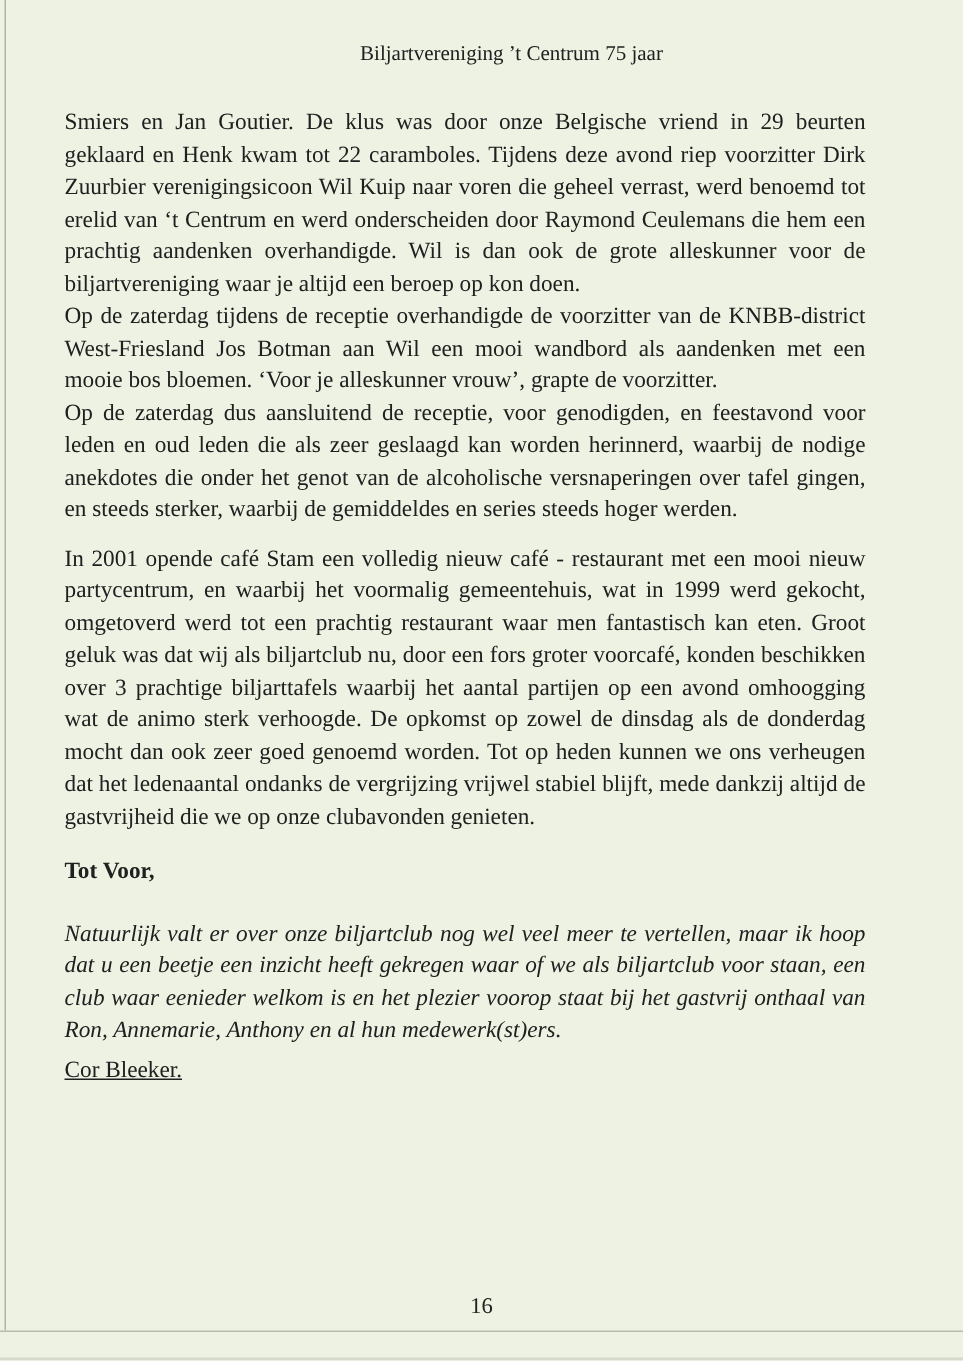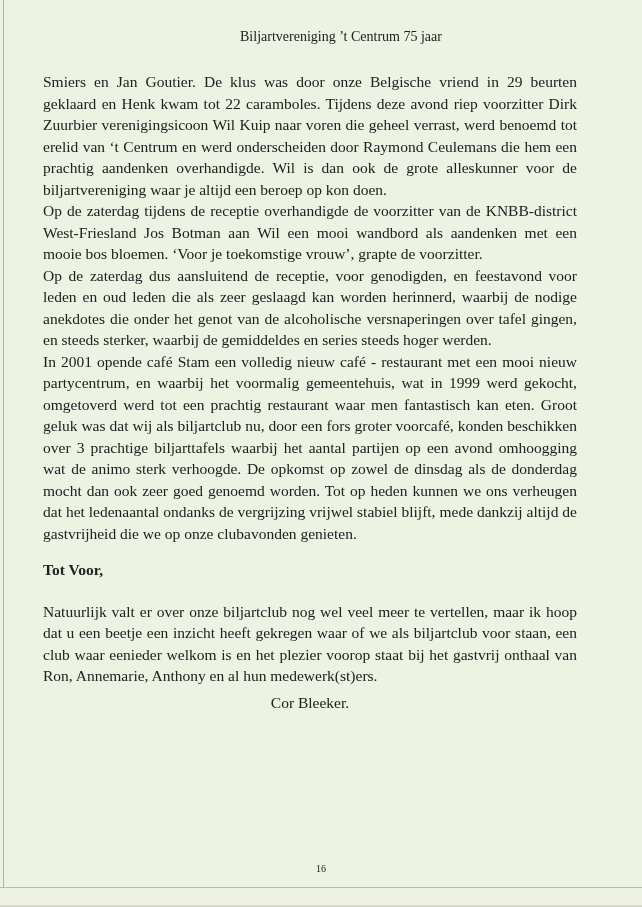--- a/index.html
+++ b/index.html
@@ -56,54 +56,55 @@
     left: 43px;
     width: 534px;
     font-size: 15.5px;
     line-height: 21.5px;
     text-align: justify;
   }
   .content p {
     margin: 0;
     padding: 0;
   }
-  .content p.gap-before-lg { margin-top: 20px; }
+  .content p.gap-before-lg { margin-top: 20px; font-style: italic; }
   .content p.gap-before-md { margin-top: 15px; }
-  .content p.gap-before-sm { }
+  .content p.gap-before-sm { margin-top: 11px; }
   .content p.gap-before-xs { margin-top: 5px; }
   .closing-heading {
     font-weight: bold;
     text-align: left;
   }
   .signature {
-    text-align: center;
+    text-align: left;
+    text-decoration: underline;
   }
   .footer {
     position: absolute;
     top: 863px;
     left: 0;
     width: 642px;
     text-align: center;
-    font-size: 10px;
+    font-size: 15px;
   }
 </style>
 </head>
 <body>
 
 <div class="page">
 
   <div class="edge-left"></div>
 
   <div class="header">
     <span>Biljartvereniging ’t Centrum 75 jaar</span>
   </div>
 
   <div class="content">
     <p>Smiers en Jan Goutier. De klus was door onze Belgische vriend in 29 beurten geklaard en Henk kwam tot 22 caramboles. Tijdens deze avond riep voorzitter Dirk Zuurbier verenigingsicoon Wil Kuip naar voren die geheel verrast, werd benoemd tot erelid van ‘t Centrum en werd onderscheiden door Raymond Ceulemans die hem een prachtig aandenken overhandigde. Wil is dan ook de grote alleskunner voor de biljartvereniging waar je altijd een beroep op kon doen.</p>
-    <p>Op de zaterdag tijdens de receptie overhandigde de voorzitter van de KNBB-district West-Friesland Jos Botman aan Wil een mooi wandbord als aandenken met een mooie bos bloemen. ‘Voor je toekomstige vrouw’, grapte de voorzitter.</p>
+    <p>Op de zaterdag tijdens de receptie overhandigde de voorzitter van de KNBB-district West-Friesland Jos Botman aan Wil een mooi wandbord als aandenken met een mooie bos bloemen. ‘Voor je alleskunner vrouw’, grapte de voorzitter.</p>
     <p>Op de zaterdag dus aansluitend de receptie, voor genodigden, en feestavond voor leden en oud leden die als zeer geslaagd kan worden herinnerd, waarbij de nodige anekdotes die onder het genot van de alcoholische versnaperingen over tafel gingen, en steeds sterker, waarbij de gemiddeldes en series steeds hoger werden.</p>
     <p class="gap-before-sm">In 2001 opende café Stam een volledig nieuw café - restaurant met een mooi nieuw partycentrum, en waarbij het voormalig gemeentehuis, wat in 1999 werd gekocht, omgetoverd werd tot een prachtig restaurant waar men fantastisch kan eten. Groot geluk was dat wij als biljartclub nu, door een fors groter voorcafé, konden beschikken over 3 prachtige biljarttafels waarbij het aantal partijen op een avond omhoogging wat de animo sterk verhoogde. De opkomst op zowel de dinsdag als de donderdag mocht dan ook zeer goed genoemd worden. Tot op heden kunnen we ons verheugen dat het ledenaantal ondanks de vergrijzing vrijwel stabiel blijft, mede dankzij altijd de gastvrijheid die we op onze clubavonden genieten.</p>
     <p class="closing-heading gap-before-md">Tot Voor,</p>
     <p class="gap-before-lg">Natuurlijk valt er over onze biljartclub nog wel veel meer te vertellen, maar ik hoop dat u een beetje een inzicht heeft gekregen waar of we als biljartclub voor staan, een club waar eenieder welkom is en het plezier voorop staat bij het gastvrij onthaal van Ron, Annemarie, Anthony en al hun medewerk(st)ers.</p>
     <p class="signature gap-before-xs">Cor Bleeker.</p>
   </div>
 
   <div class="footer">
     <span>16</span>
   </div>

